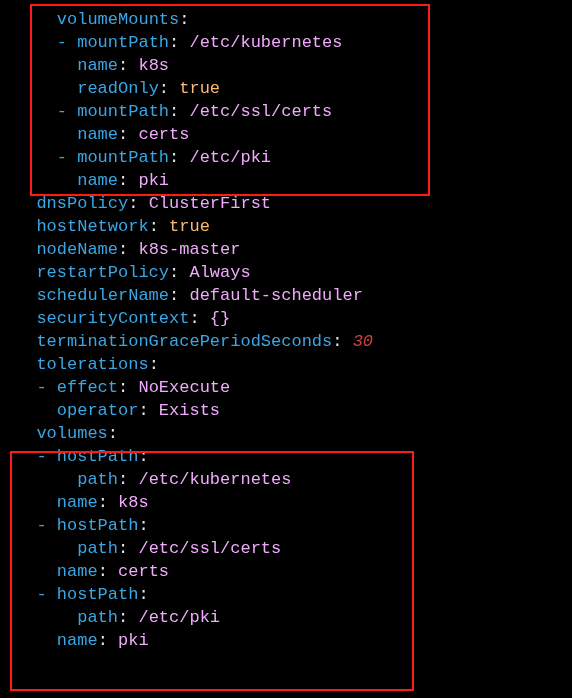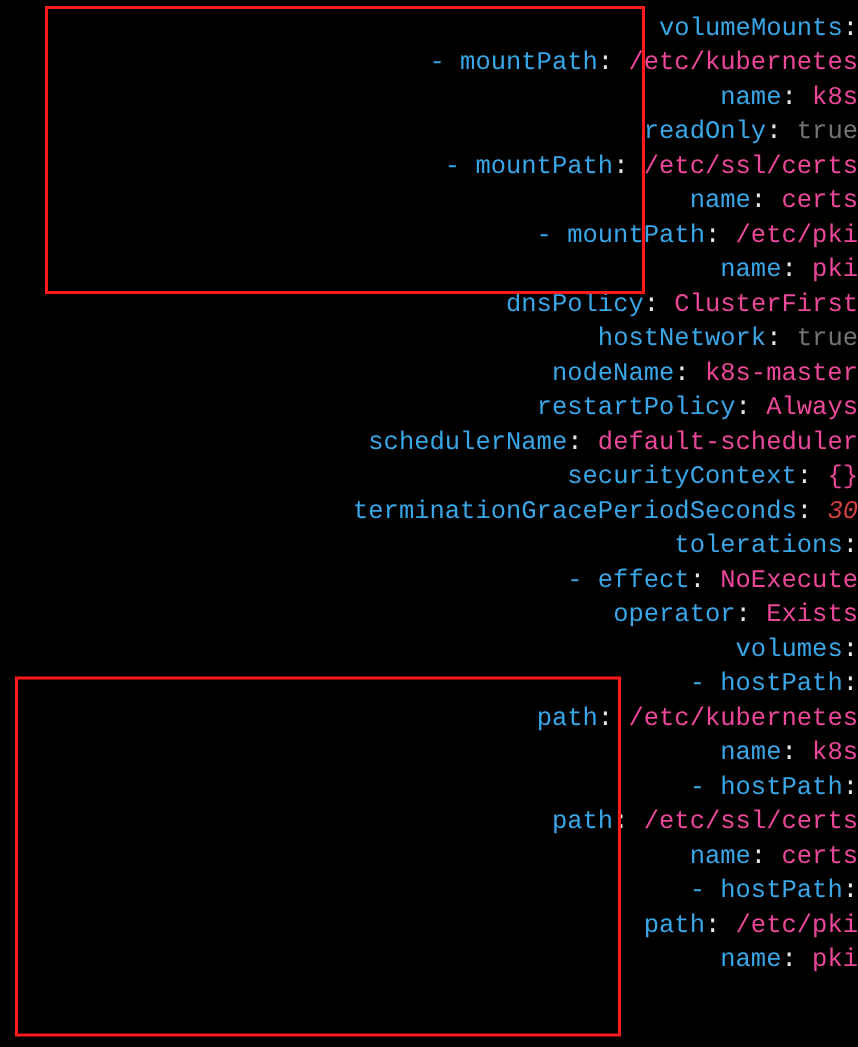--- a/index.html
+++ b/index.html
@@ -11,27 +11,26 @@
     overflow: hidden;
   }
   .code {
     font-family: "Menlo", "Consolas", "Courier New", monospace;
     font-size: 17px;
     line-height: 23px;
     color: #e8e8e8;
     white-space: pre;
     padding: 8px 0 0 0;
     position: relative;
-    text-align: right;
   }
   .ln { display: block; padding-left: 16px; }
   .k  { color: #3aa6e6; }   
   .p  { color: #e8e8e8; }   
-  .s  { color: #ec4899; }   
-  .b  { color: #737373; }   
+  .s  { color: #f0abfc; }   
+  .b  { color: #fdba74; }   
   .n  { color: #d1403f; font-style: italic; }   
   .d  { color: #3aa6e6; }   
   .box {
     position: absolute;
     border: 2px solid #ff1a1a;
     pointer-events: none;
     box-sizing: border-box;
   }
 </style>
 </head>

